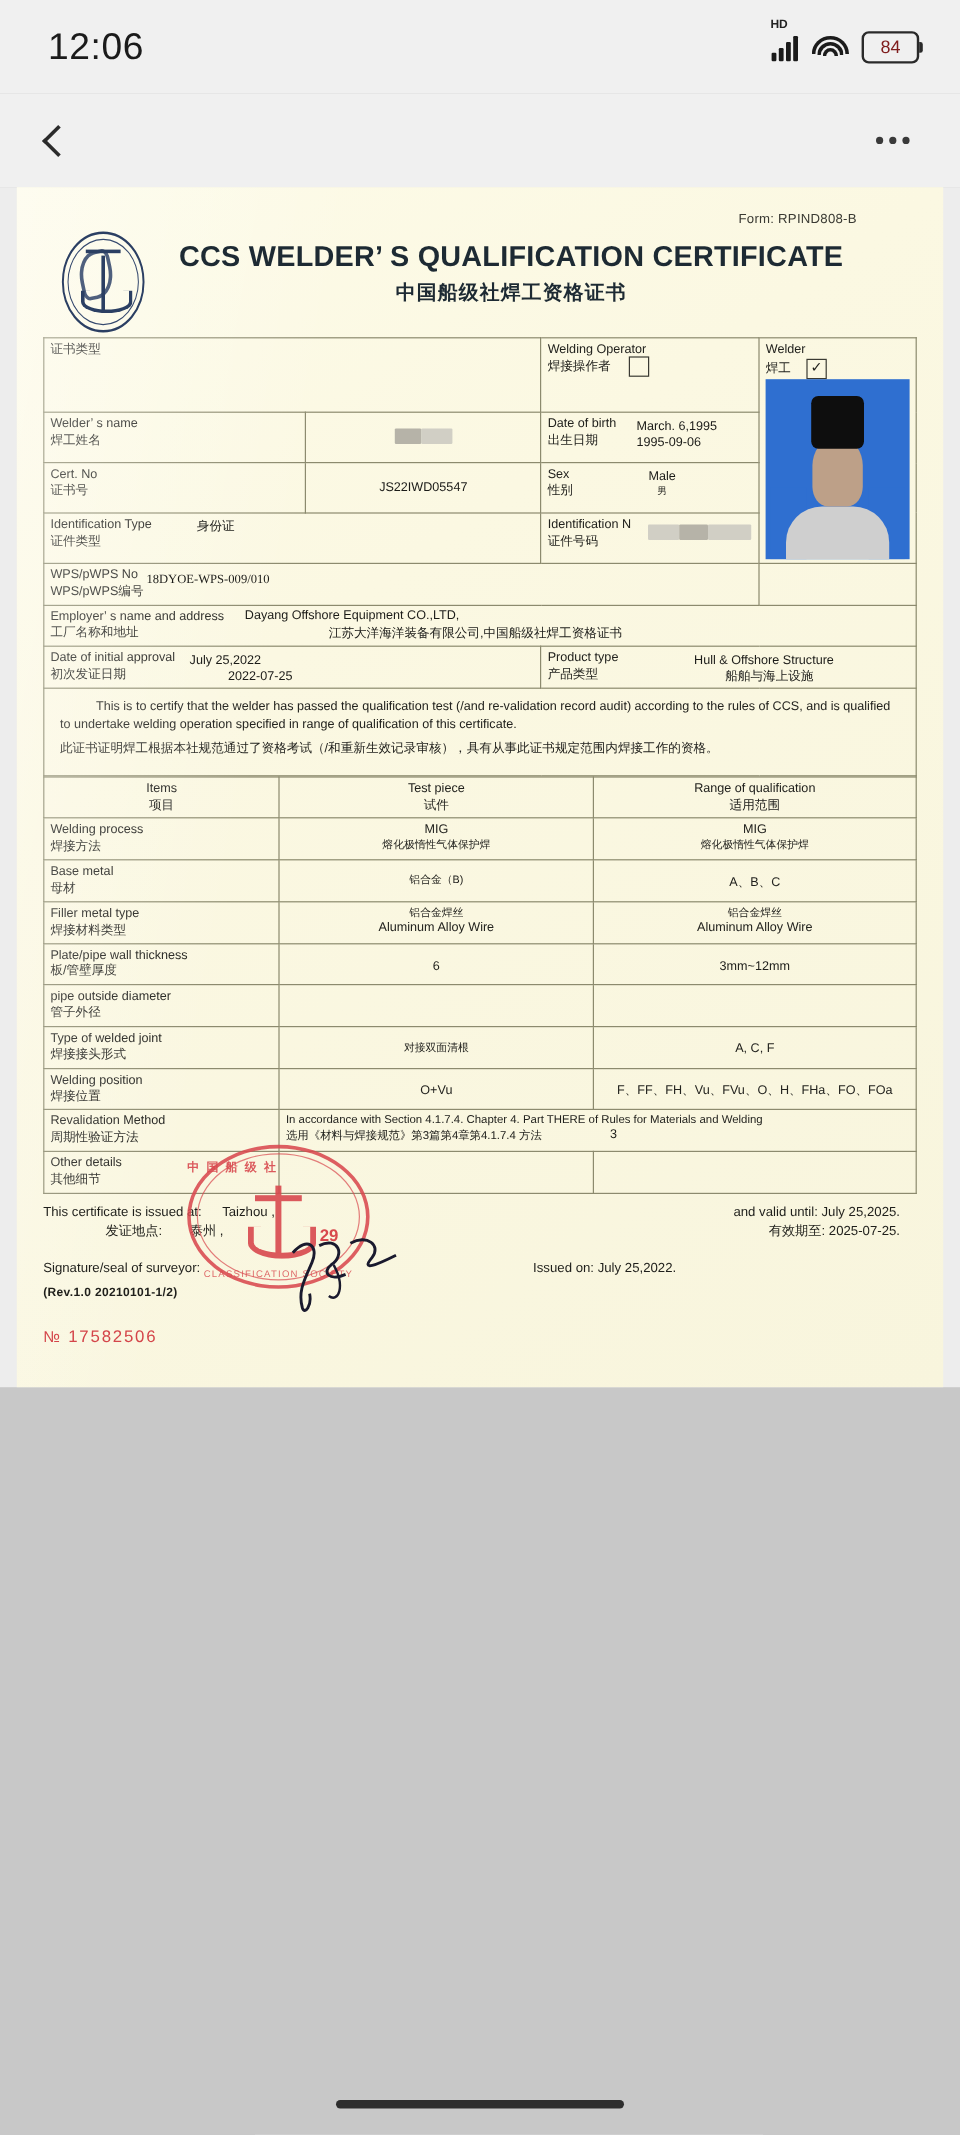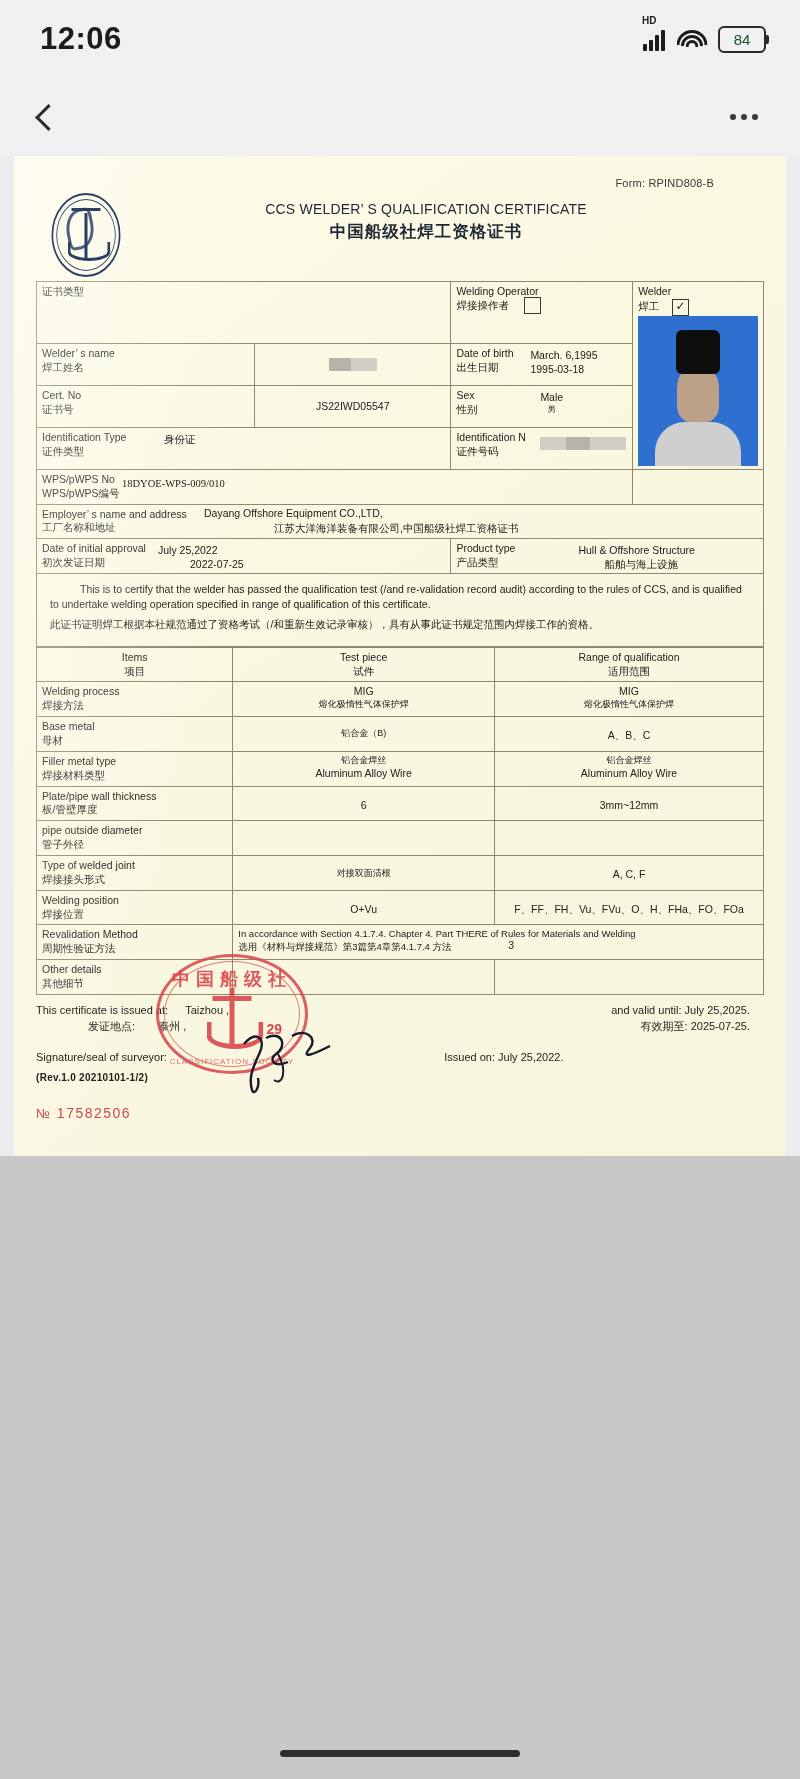--- a/index.html
+++ b/index.html
@@ -10,36 +10,36 @@
     overflow:hidden;
     position:relative;
   }
 
   
   .statusbar{
     height:78px;background:#f0f0f0;
     display:flex;align-items:center;justify-content:space-between;
     padding:0 34px 0 40px;box-sizing:border-box;
   }
-  .clock{font-size:31px;color:#1b1b1b;letter-spacing:.5px;font-weight:700;}
+  .clock{font-size:31px;color:#1b1b1b;letter-spacing:.5px;font-weight:400;}
   .status-right{display:flex;align-items:center;gap:13px;}
   .hd-sig{position:relative;display:flex;align-items:flex-end;gap:2px;height:24px;}
   .hd-sig .hd{position:absolute;top:-12px;left:-1px;font-size:10px;font-weight:700;color:#222;}
   .bar{width:4px;background:#1b1b1b;border-radius:1px;}
   .b1{height:7px}.b2{height:11px}.b3{height:16px}.b4{height:21px}
   .wifi{position:relative;width:27px;height:20px;}
   .wifi i{position:absolute;left:50%;transform:translateX(-50%);border:3px solid #1b1b1b;border-bottom:none;border-radius:50% 50% 0 0 / 100% 100% 0 0;}
   .wifi .w3{width:25px;height:12px;top:1px;}
   .wifi .w2{width:16px;height:8px;top:6px;}
   .wifi .w1{width:7px;height:4px;top:11px;}
   .batt{
     width:44px;height:23px;border:2px solid #2a2a2a;border-radius:6px;
     display:flex;align-items:center;justify-content:center;position:relative;
   }
-  .batt span{font-size:15px;color:#14532d;font-weight:500;}
+  .batt span{font-size:15px;color:#7f1d1d;font-weight:500;}
   .batt:after{content:"";position:absolute;right:-5px;top:7px;width:3px;height:9px;background:#2a2a2a;border-radius:0 2px 2px 0;}
 
   
   .navbar{
     background:#f0f0f0;height:78px;
     display:flex;align-items:center;padding:0 34px 0 26px;box-sizing:border-box;
     position:relative;
   }
   .back-btn{
     width:44px;height:50px;display:flex;align-items:center;justify-content:center;
@@ -107,21 +107,21 @@
     content:"";position:absolute;left:-17px;bottom:-2px;width:37px;height:16px;
     border:3px solid #2b3f63;border-top:none;border-radius:0 0 60% 60%;
   }
   .ccs-logo .fish{
     position:absolute;left:22px;top:16px;width:22px;height:34px;
     border:3px solid #30446a;border-radius:60% 20% 60% 20%;
     transform:rotate(-12deg);opacity:.85;
   }
   .titles{flex:1;text-align:center;padding-top:4px;padding-right:54px;}
   .t-en{
-    font-size:14px;font-weight:400;color:#1d2a33;letter-spacing:.2px;
+    font-size:24px;font-weight:700;color:#1d2a33;letter-spacing:.2px;
     white-space:nowrap;
   }
   .t-cn{
     font-size:16.5px;font-weight:700;color:#1d2a33;margin-top:4px;letter-spacing:1px;
   }
 
   
   table.grid{border-collapse:collapse;width:100%;margin-top:6px;table-layout:fixed;}
   table.grid td{
     border:1px solid #8c8a6e;padding:3px 5px;vertical-align:top;
@@ -194,22 +194,22 @@
   .seal .ring2{
     position:absolute;left:8px;top:7px;right:8px;bottom:7px;border:1px solid #d8494e;border-radius:50%;opacity:.7;
   }
   .seal .anc{
     position:absolute;left:50%;top:34px;transform:translateX(-50%);
     width:5px;height:58px;background:#d8494e;opacity:.9;
   }
   .seal .anc:before{content:"";position:absolute;left:-17px;top:8px;width:39px;height:5px;background:#d8494e;}
   .seal .anc:after{content:"";position:absolute;left:-23px;bottom:-3px;width:47px;height:22px;border:5px solid #d8494e;border-top:none;border-radius:0 0 60% 60%;}
   .seal .topcn{
-    position:absolute;top:12px;left:0;right:0;text-align:center;
-    color:#d8494e;font-size:18px;font-weight:700;letter-spacing:6px;opacity:.9;
+    position:absolute;top:12px;left:0;right:0;
+    color:#d8494e;font-size:10px;font-weight:700;letter-spacing:6px;opacity:.9;
   }
   .seal .num{
     position:absolute;right:26px;bottom:34px;color:#d8494e;font-size:14px;font-weight:700;
   }
   .seal .arcbot{
     position:absolute;bottom:6px;left:0;right:0;text-align:center;
     color:#d8494e;font-size:8px;letter-spacing:1px;opacity:.8;
   }
 
   .sig-ink{
@@ -315,21 +315,21 @@
         <td class="ctr">
           <span style="display:inline-block;padding-top:10px">
             <span class="redact" style="width:22px"></span><span class="redact lite" style="width:26px"></span>
           </span>
         </td>
         <td>
           <span class="lbl-en">Date of birth</span>
           <span class="lbl-cn">出生日期</span>
           <span style="position:absolute;margin:-26px 0 0 74px;display:block;">
             <span class="val" style="display:block">March. 6,1995</span>
-            <span class="val" style="display:block">1995-03-18</span>
+            <span class="val" style="display:block">1995-09-06</span>
           </span>
         </td>
       </tr>
 
       <tr>
         <td>
           <span class="lbl-en">Cert. No</span>
           <span class="lbl-cn">证书号</span>
         </td>
         <td class="ctr">

